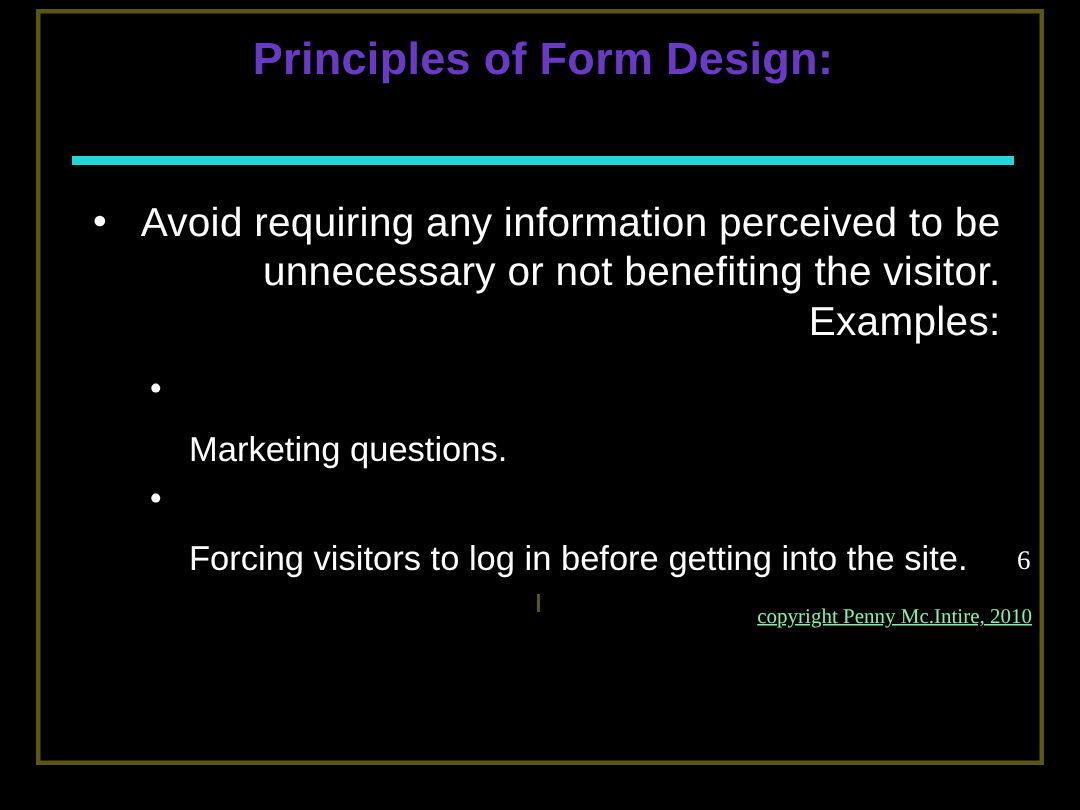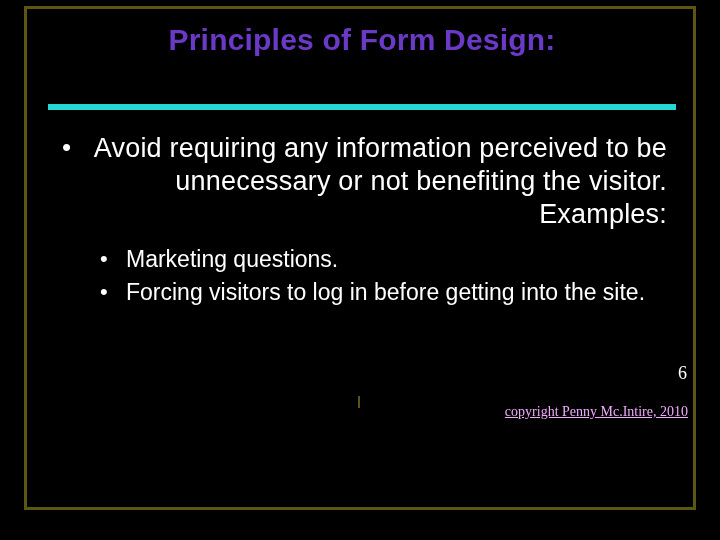--- a/index.html
+++ b/index.html
@@ -82,34 +82,35 @@
   }
   .lvl2 .bul {
     width: 26px;
     font-size: 22px;
     line-height: 1.25;
     flex: 0 0 auto;
   }
   .lvl2 .txt {
     font-size: 23px;
     line-height: 1.25;
+    margin-top: 40px;
   }
   .pagenum {
     position: absolute;
     right: 33px;
     bottom: 38px;
     color: #fff;
     font-size: 18px;
     font-family: "Times New Roman", serif;
   }
   .copyright {
     position: absolute;
     right: 32px;
     bottom: 2px;
-    color: #f0abfc;
+    color: #86efac;
     font-size: 14px;
     font-family: "Times New Roman", serif;
     text-decoration: underline;
   }
   .bottom-tick {
     position: absolute;
     left: 358px;
     bottom: 14px;
     width: 2px;
     height: 12px;

